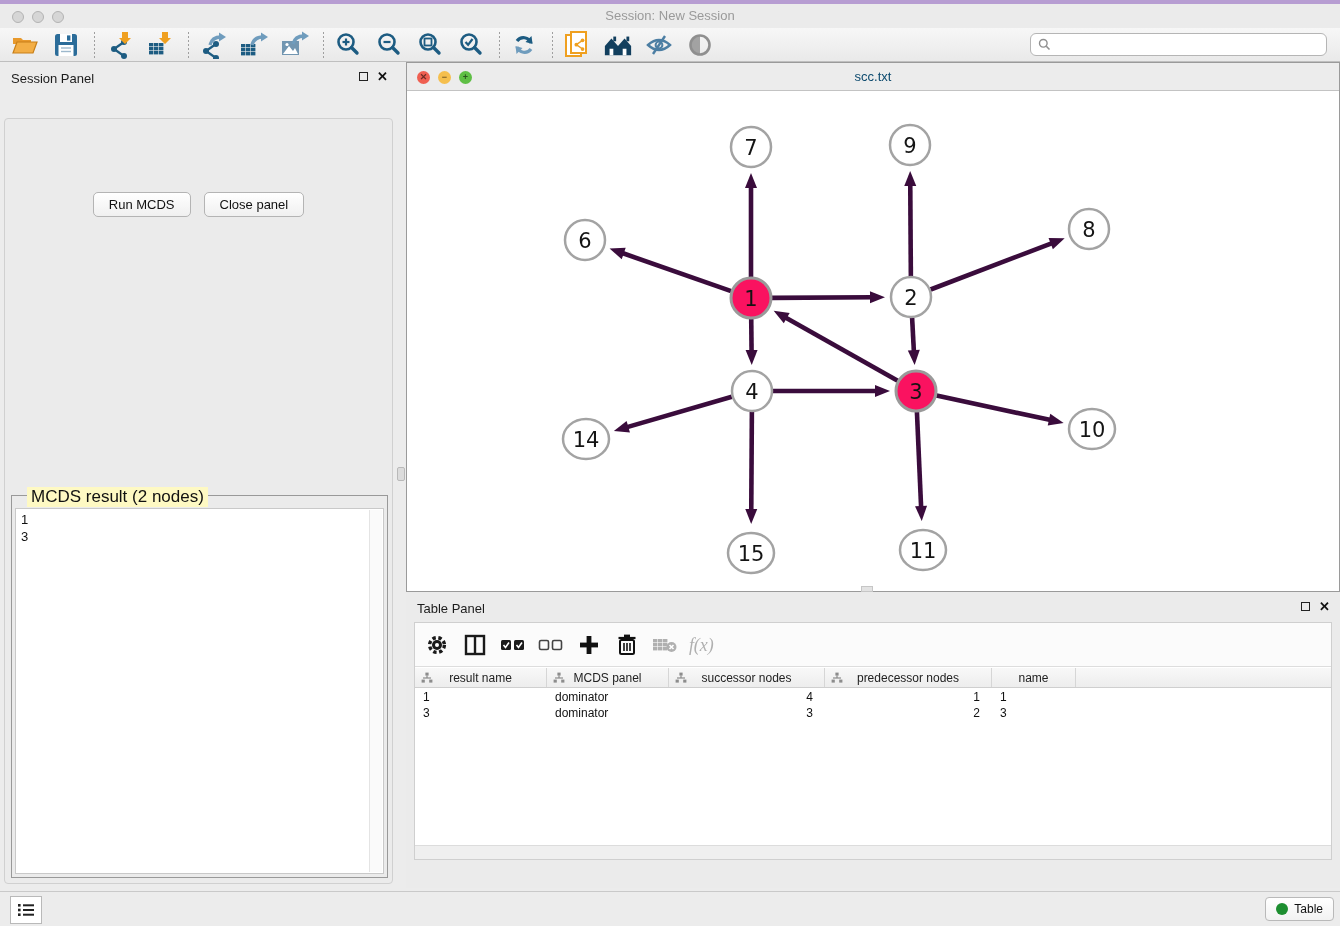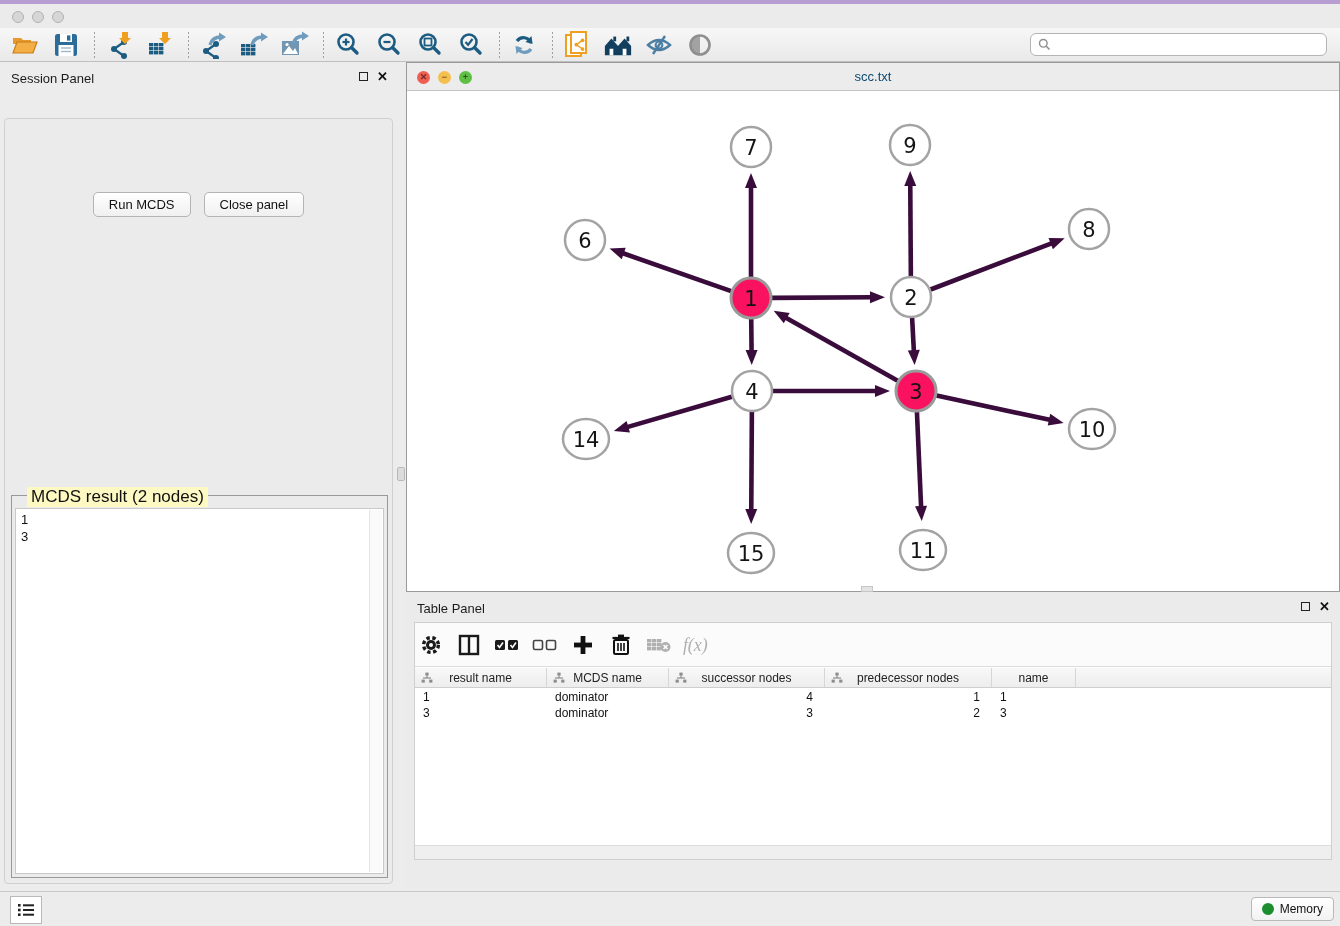--- a/index.html
+++ b/index.html
@@ -78,21 +78,21 @@
   .splitter-grip{position:absolute;left:397px;top:467px;width:8px;height:14px;background:#dcdcdc;
        border:1px solid #b9b9b9;border-radius:2px;box-sizing:border-box;}
   .hgrip{position:absolute;left:861px;top:586px;width:12px;height:6px;background:#e3e3e3;
        border:1px solid #c6c6c6;box-sizing:border-box;}
 
   
   .tpanel{position:absolute;left:406px;top:592px;width:934px;height:296px;background:#ebebeb;}
   .tp-inner{position:absolute;left:8px;top:30px;width:918px;height:238px;background:#fff;
        border:1px solid #cfcfcf;box-sizing:border-box;}
   .tp-toolbar{position:absolute;left:0;top:0;width:100%;height:44px;background:#fbfbfb;
-       border-bottom:1px solid #ddd;display:flex;align-items:center;padding-left:0;box-sizing:border-box;}
+       border-bottom:1px solid #ddd;display:flex;align-items:center;padding-left:6px;box-sizing:border-box;}
   .tp-tool{width:32px;height:32px;display:flex;align-items:center;justify-content:center;margin-right:6px;}
   .thead{position:absolute;left:0;top:45px;width:100%;height:20px;display:flex;
        background:linear-gradient(#f8f8f8,#ededed);border-bottom:1px solid #cfcfcf;box-sizing:border-box;}
   .th{display:flex;align-items:center;justify-content:center;gap:6px;font-size:12px;color:#222;
        border-right:1px solid #d6d6d6;box-sizing:border-box;height:100%;position:relative;}
   .th .thicon{position:absolute;left:6px;top:4px;}
   .trow{position:absolute;left:0;width:100%;height:16px;display:flex;font-size:12px;color:#111;}
   .td{box-sizing:border-box;height:16px;line-height:16px;overflow:hidden;white-space:nowrap;}
   .hscroll{position:absolute;left:0;bottom:0;width:100%;height:14px;background:#efefef;
        border-top:1px solid #dcdcdc;box-sizing:border-box;}
@@ -113,20 +113,21 @@
 
 <div id="app">
   <div class="desktop-strip"></div>
 
   <div class="titlebar">
     <div class="lights">
       <span class="light"></span>
       <span class="light"></span>
       <span class="light"></span>
     </div>
+    <div class="title">Session: New Session</div>
   </div>
 
   <div class="toolbar">
     <div id="toolbar-icons" style="display:flex;align-items:center;">
         <div class="tool">
           <svg width="28" height="26" viewBox="0 0 28 26">
             <path d="M2 6 h8 l2 2 h8 v4 H2 Z" fill="#e8992c"></path>
             <path d="M2 21 L6 10 h20 L22 21 Z" fill="#f3ae45" stroke="#c77f18" stroke-width="1.2"></path>
           </svg>
         </div>
@@ -491,21 +492,21 @@
             <span>result name</span>
           </div>
           <div class="th" style="width: 122px;">
             <svg class="thicon" width="12" height="12" viewBox="0 0 12 12">
               <rect x="4.4" y="0.6" width="3.2" height="3" fill="#8c8c8c"></rect>
               <line x1="6" y1="3.6" x2="6" y2="6" stroke="#8c8c8c" stroke-width="1.2"></line>
               <line x1="2" y1="6" x2="10" y2="6" stroke="#8c8c8c" stroke-width="1.2"></line>
               <rect x="0.6" y="7.6" width="3.2" height="3" fill="#8c8c8c"></rect>
               <rect x="8.2" y="7.6" width="3.2" height="3" fill="#8c8c8c"></rect>
             </svg>
-            <span>MCDS name</span>
+            <span>MCDS panel</span>
           </div>
           <div class="th" style="width: 156px;">
             <svg class="thicon" width="12" height="12" viewBox="0 0 12 12">
               <rect x="4.4" y="0.6" width="3.2" height="3" fill="#8c8c8c"></rect>
               <line x1="6" y1="3.6" x2="6" y2="6" stroke="#8c8c8c" stroke-width="1.2"></line>
               <line x1="2" y1="6" x2="10" y2="6" stroke="#8c8c8c" stroke-width="1.2"></line>
               <rect x="0.6" y="7.6" width="3.2" height="3" fill="#8c8c8c"></rect>
               <rect x="8.2" y="7.6" width="3.2" height="3" fill="#8c8c8c"></rect>
             </svg>
             <span>successor nodes</span>
@@ -550,16 +551,16 @@
         <rect x="1" y="1" width="2.6" height="2.6" fill="#222"></rect>
           <rect x="6" y="1.3" width="11" height="2" fill="#222"></rect>
         <rect x="1" y="5.7" width="2.6" height="2.6" fill="#222"></rect>
           <rect x="6" y="6" width="11" height="2" fill="#222"></rect>
         <rect x="1" y="10.4" width="2.6" height="2.6" fill="#222"></rect>
           <rect x="6" y="10.7" width="11" height="2" fill="#222"></rect>
       </svg>
     </div>
     <div class="membtn">
       <span class="greendot"></span>
-      <span>Memory</span>
+      <span>Table</span>
     </div>
   </div>
 </div>
 
 </body></html>

